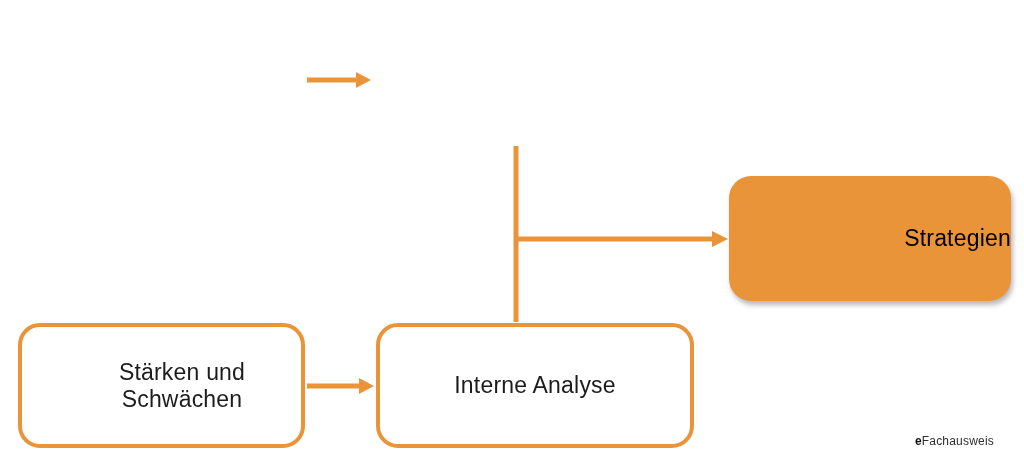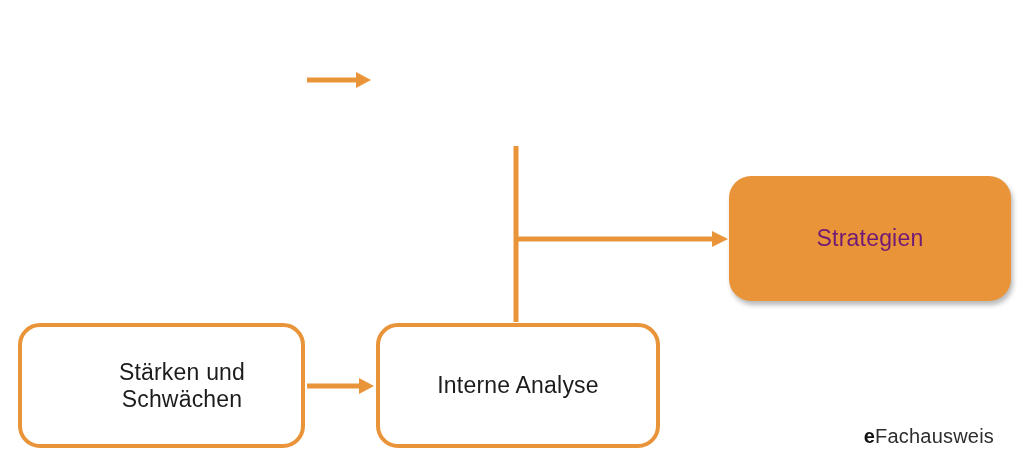--- a/index.html
+++ b/index.html
@@ -34,33 +34,34 @@
     font-size: 23px;
     letter-spacing: 0.2px;
     color: #1c1c1c;
   }
   .node.outlined {
     background: #ffffff;
     border: 4px solid #ea9439;
   }
   .node.filled {
     background: #ea9439;
-    color: #701a75;
+    color: #000000;
     box-shadow: 2px 4px 5px rgba(0,0,0,0.28);
+    justify-content: flex-end;
   }
   #node-chancen   { left: 18px;  top: 16px;  width: 287px; height: 129px; }
   #node-externe   { left: 373px; top: 15px;  width: 288px; height: 130px; }
   #node-staerken  { left: 18px;  top: 323px; width: 287px; height: 125px; padding-left: 41px; }
-  #node-interne   { left: 376px; top: 323px; width: 284px; height: 125px; }
+  #node-interne   { left: 376px; top: 323px; width: 318px; height: 125px; }
   #node-strategien{ left: 729px; top: 176px; width: 282px; height: 125px; }
   .watermark {
     position: absolute;
     right: 30px;
     bottom: 13px;
-    font-size: 20px;
+    font-size: 12px;
     color: #2e2e2e;
     letter-spacing: 0.2px;
   }
   .watermark .wm-bold { font-weight: bold; color: #111111; }
 </style>
 </head>
 <body>
 
 <div class="canvas">
 

